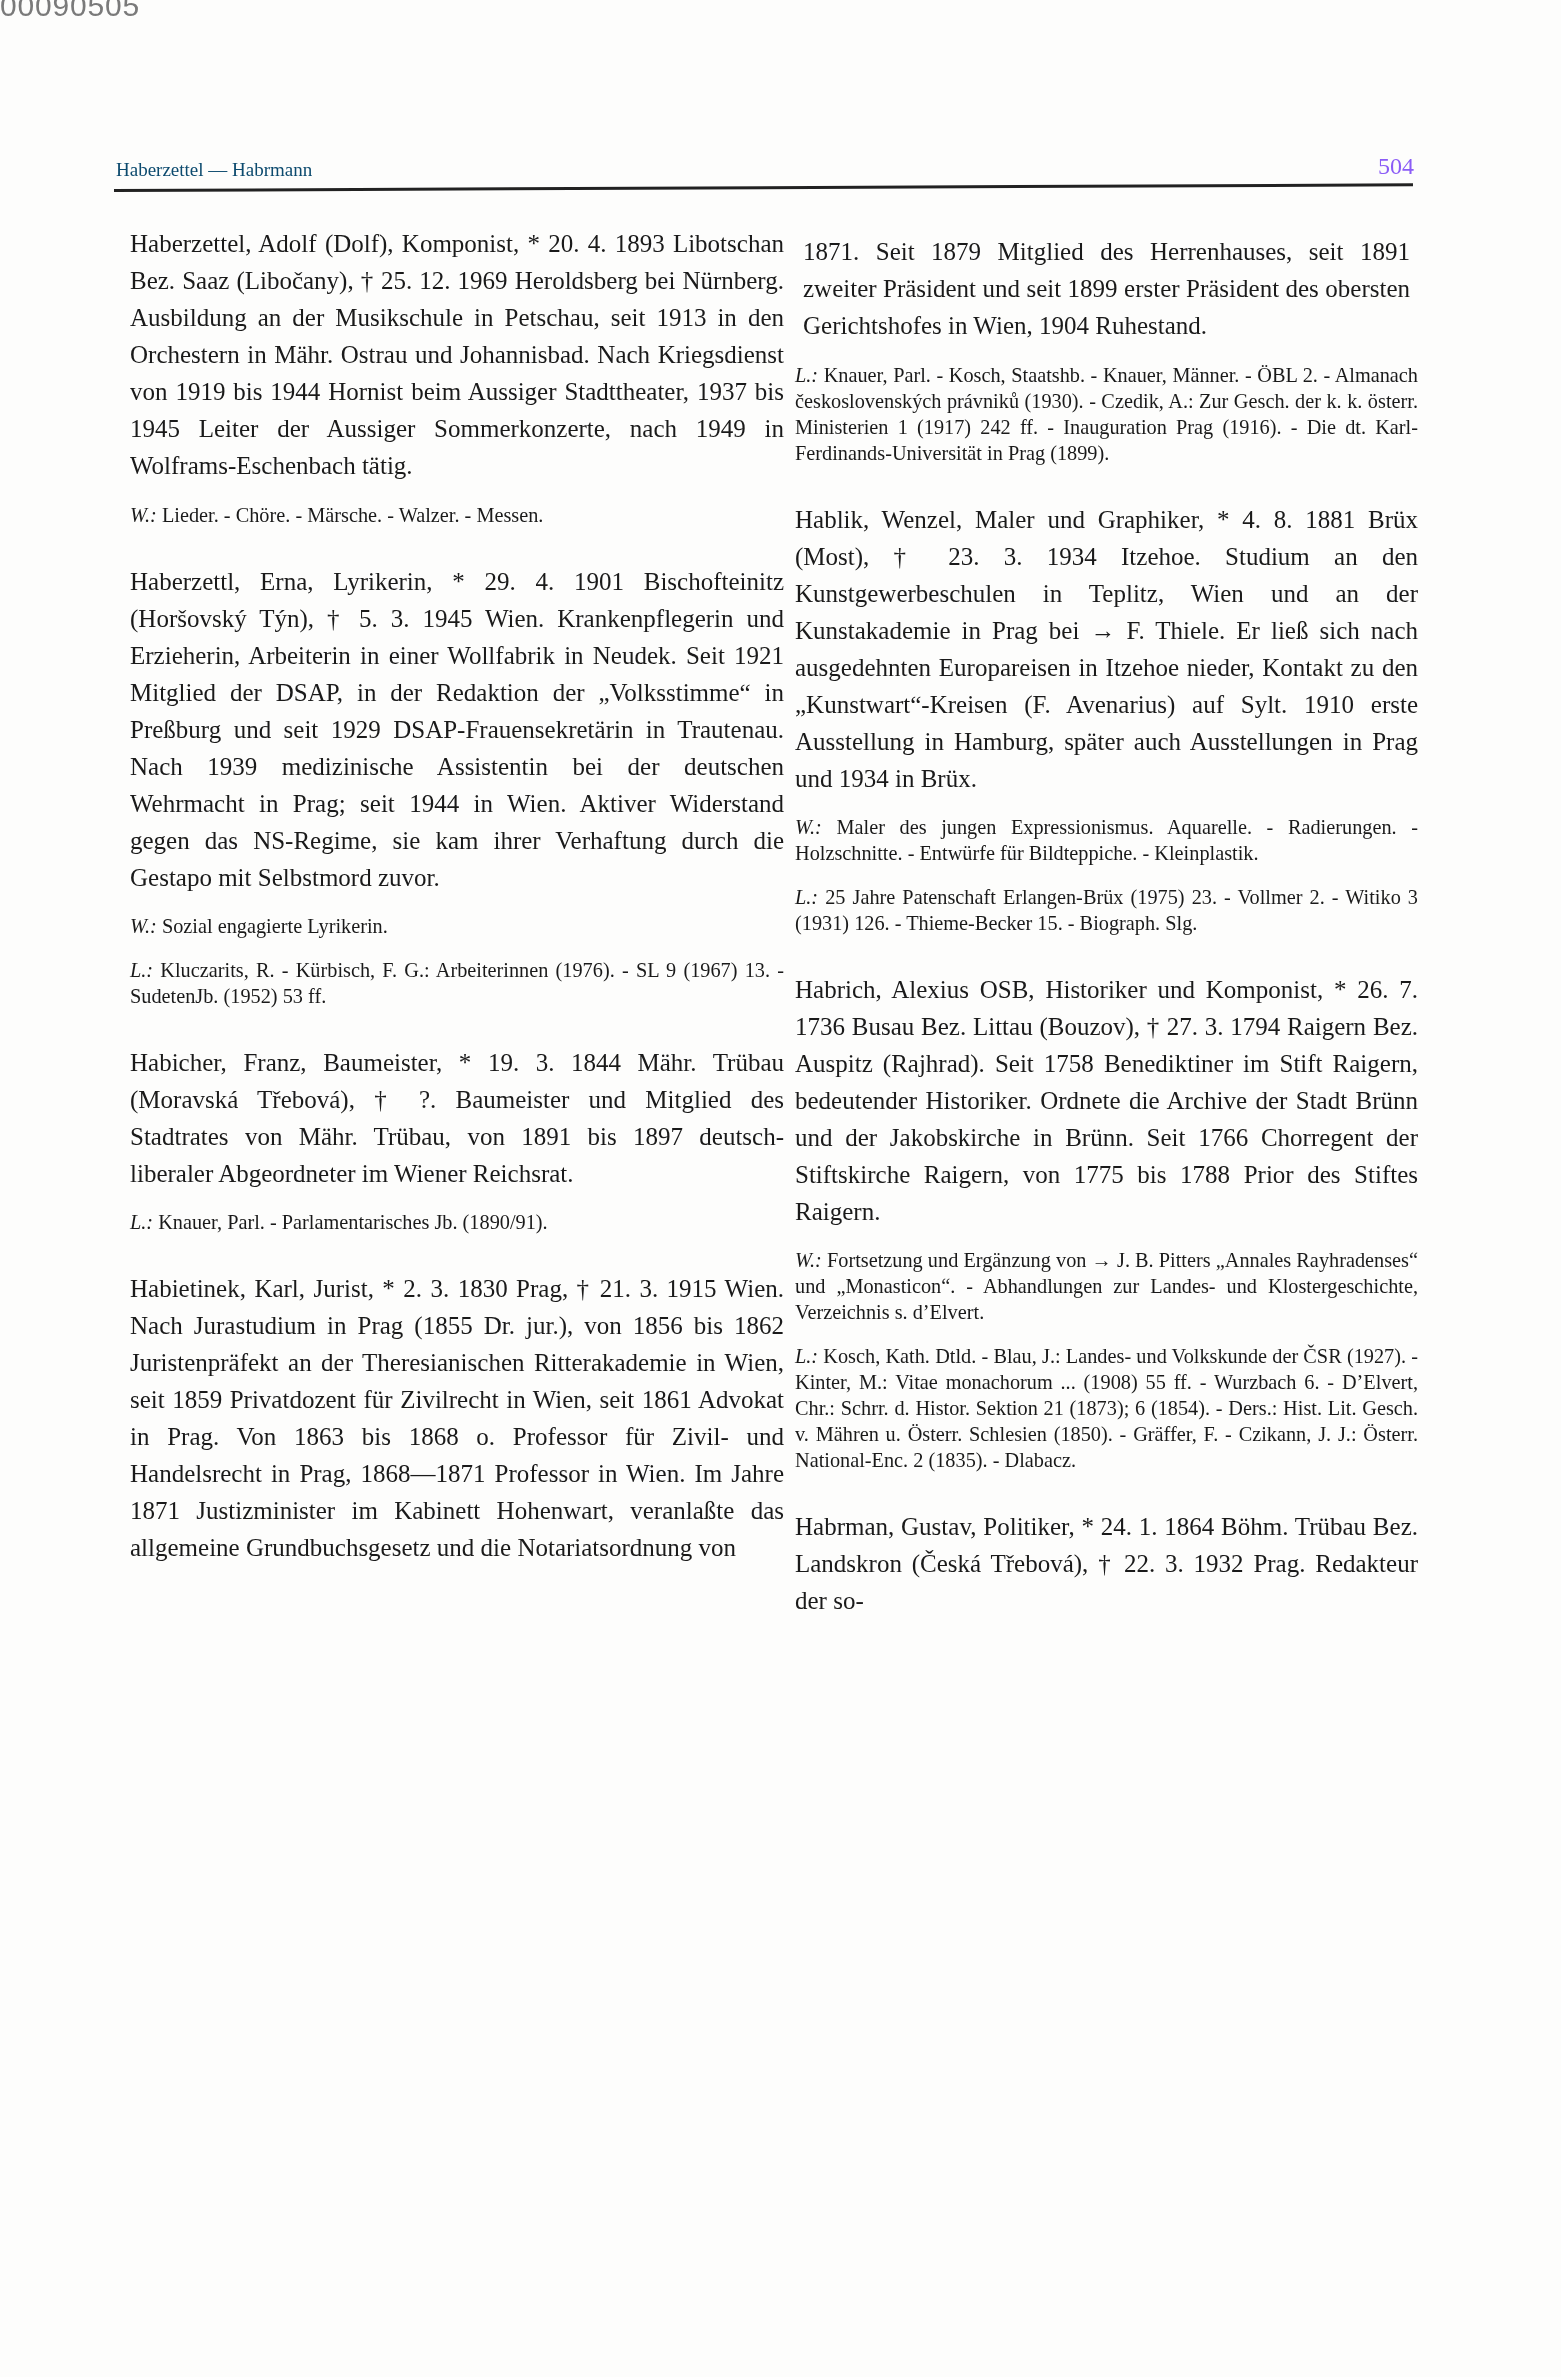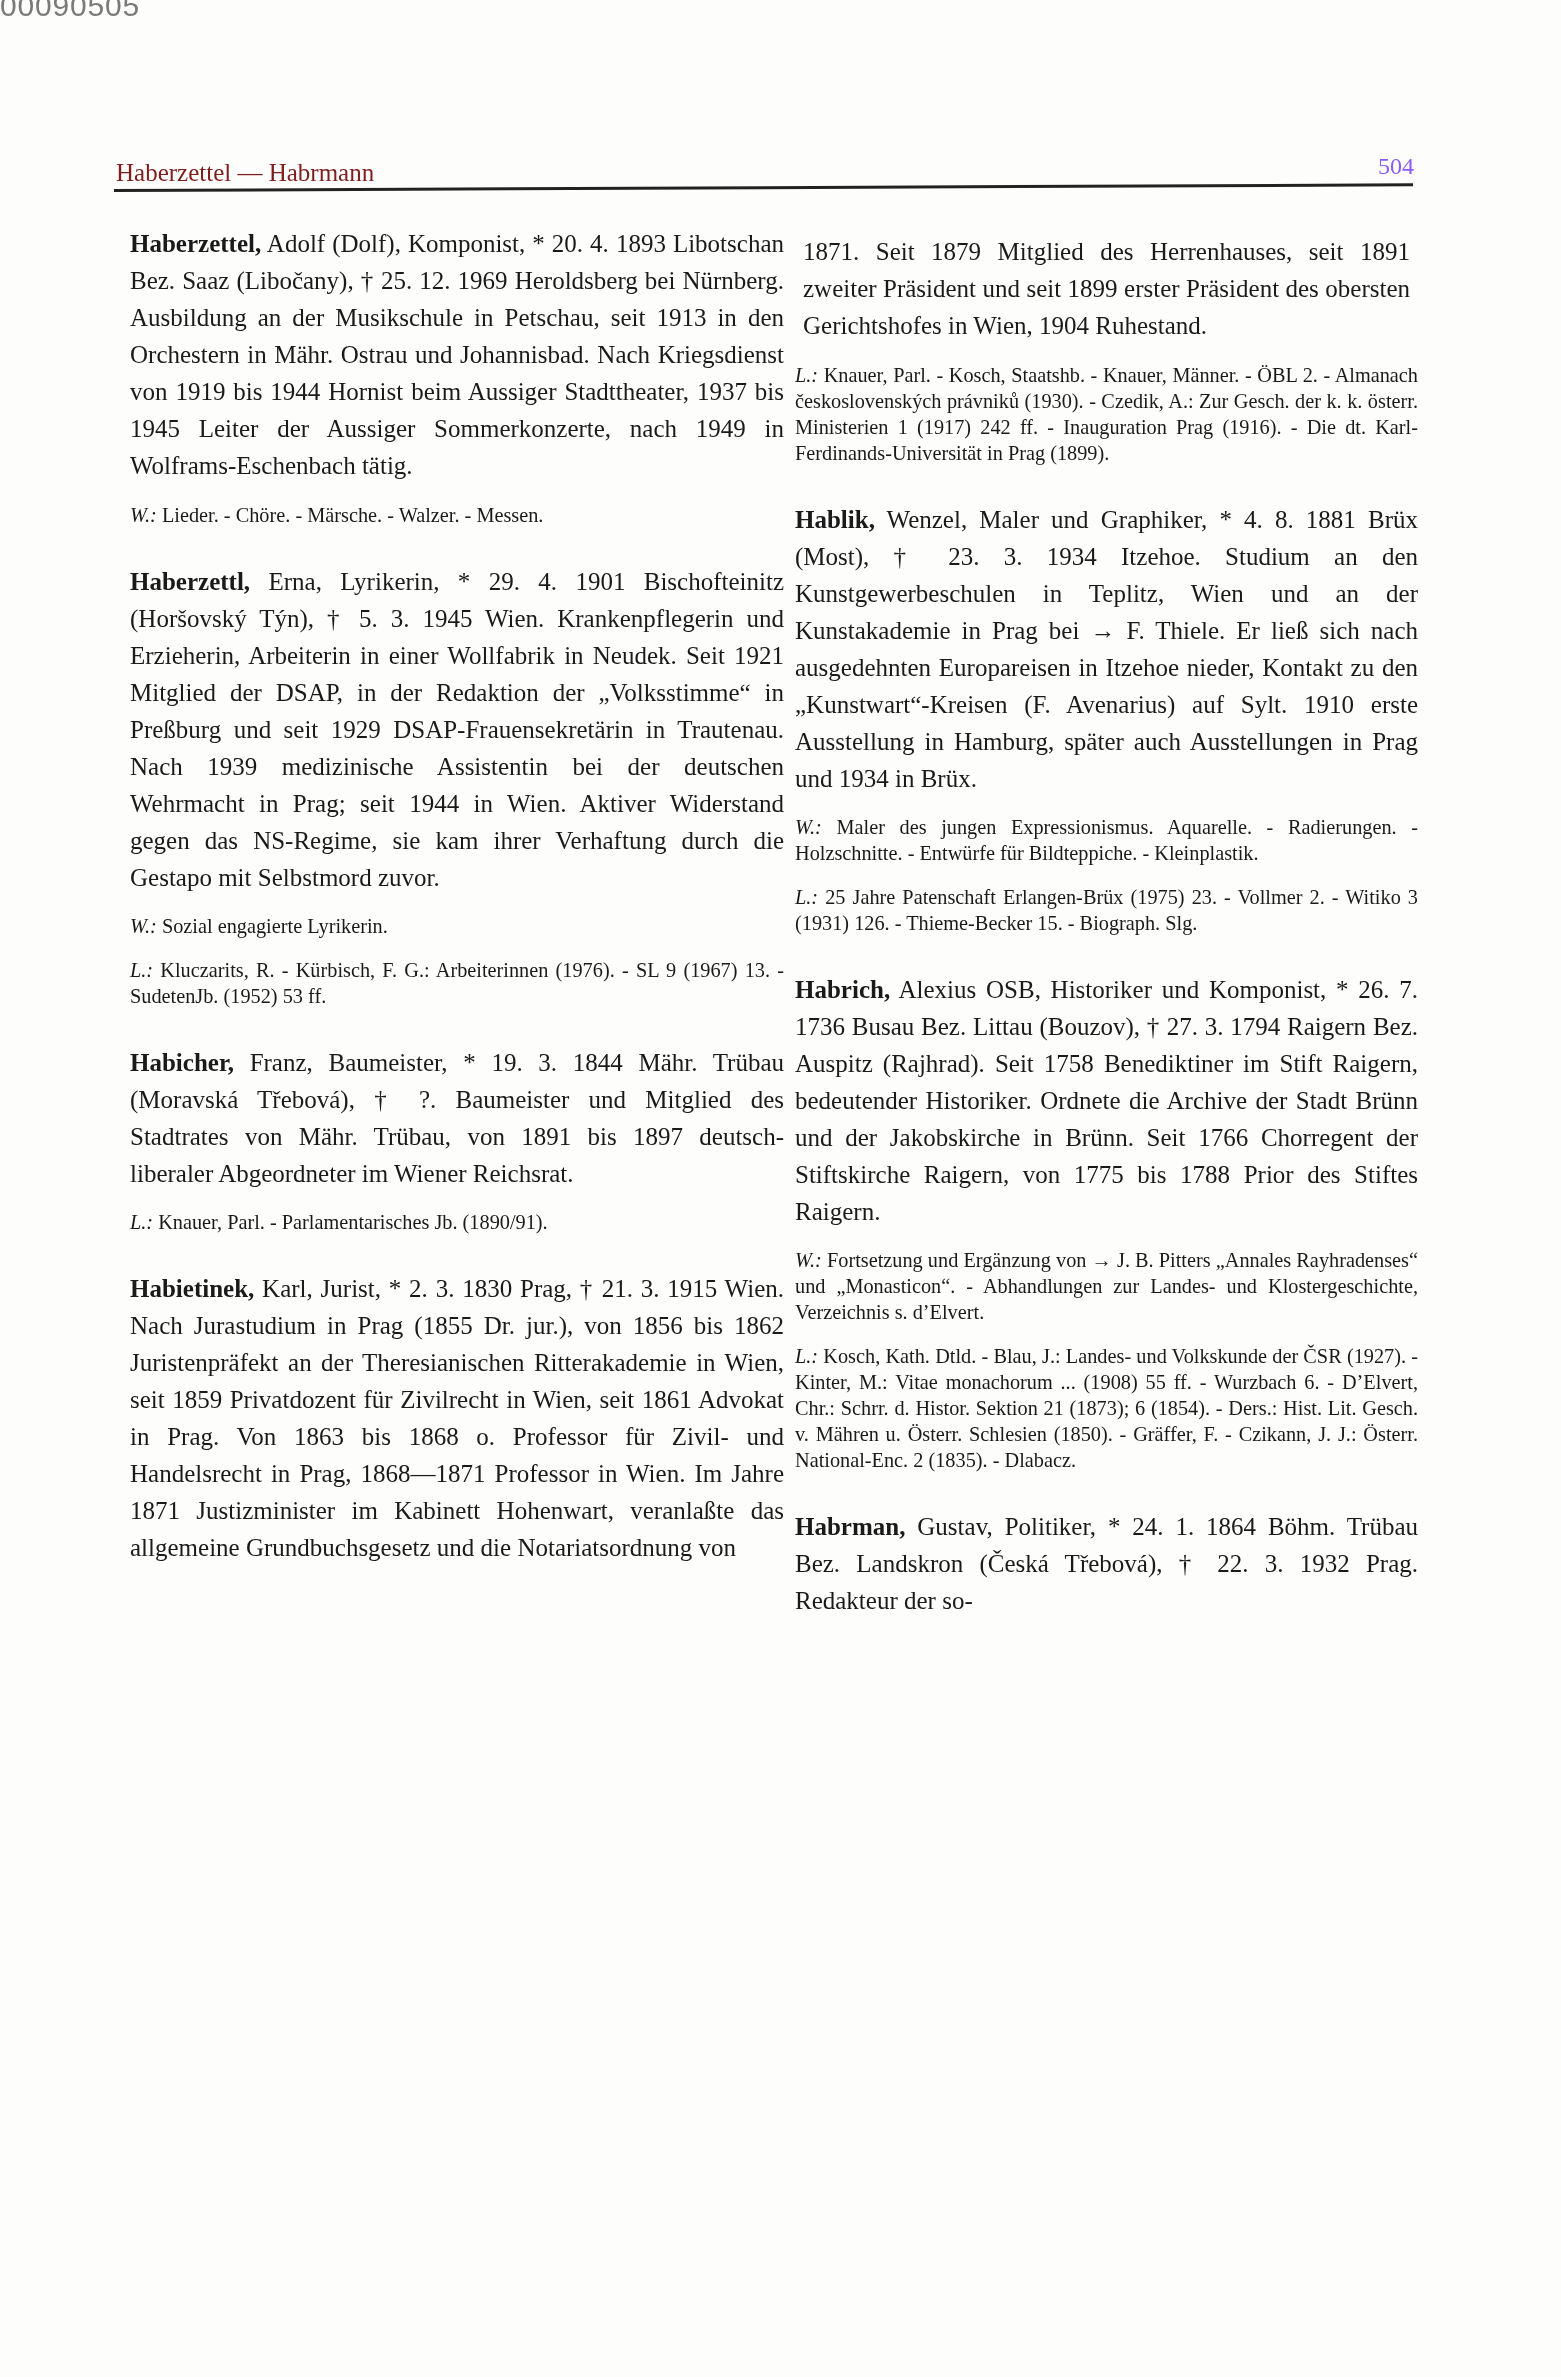--- a/index.html
+++ b/index.html
@@ -8,39 +8,39 @@
     font-family: "DejaVu Serif", "Liberation Serif", serif; color: #1a1a1a;
   }
   .scan-id {
     position: absolute; left: 0; top: -11px; font-family: "Liberation Sans", sans-serif;
     font-size: 30px; color: #7a7a7a; letter-spacing: 0.8px;
   }
   .running-head {
     position: absolute; left: 116px; top: 159px; width: 1298px; height: 35px;
   }
   .running-head .title {
-    position: absolute; left: 0; top: 0; font-size: 25px; font-family: "Liberation Serif", serif; color: #7f1d1d;
+    position: absolute; left: 0; top: 0; font-size: 19px; font-family: "Liberation Serif", serif; color: #0c4a6e;
   }
   .running-head .pageno {
     position: absolute; right: 0; top: -6.4px; font-size: 24px; font-family: "Liberation Serif", serif; color: #8b5cf6;
   }
   .rule {
     position: absolute; left: 114px; top: 189px; width: 1299px; height: 3.2px; background: #222;
     transform: rotate(-0.25deg); transform-origin: left center;
   }
   .col {
     position: absolute; top: 225px; font-family: "Liberation Serif", serif;
   }
   .col.left { left: 130px; width: 654px; }
   .col.right { left: 795px; width: 623px; }
   .entry { margin: 0 0 35px 0; }
   .entry p.body {
     margin: 0; font-size: 25px; line-height: 37px; text-align: justify; hyphens: manual;
   }
-  .entry p.body .lemma { font-weight: bold; }
+  .entry p.body .lemma { font-weight: normal; }
   .entry p.small {
     margin: 17.5px 0 0 0; font-size: 20.3px; line-height: 26px; text-align: justify;
   }
   .entry p.small .lbl { font-style: italic; }
   .cont p.body { margin: 8px; }
 </style>
 </head>
 <body>
 
 <div class="scan-id">00090505</div>

